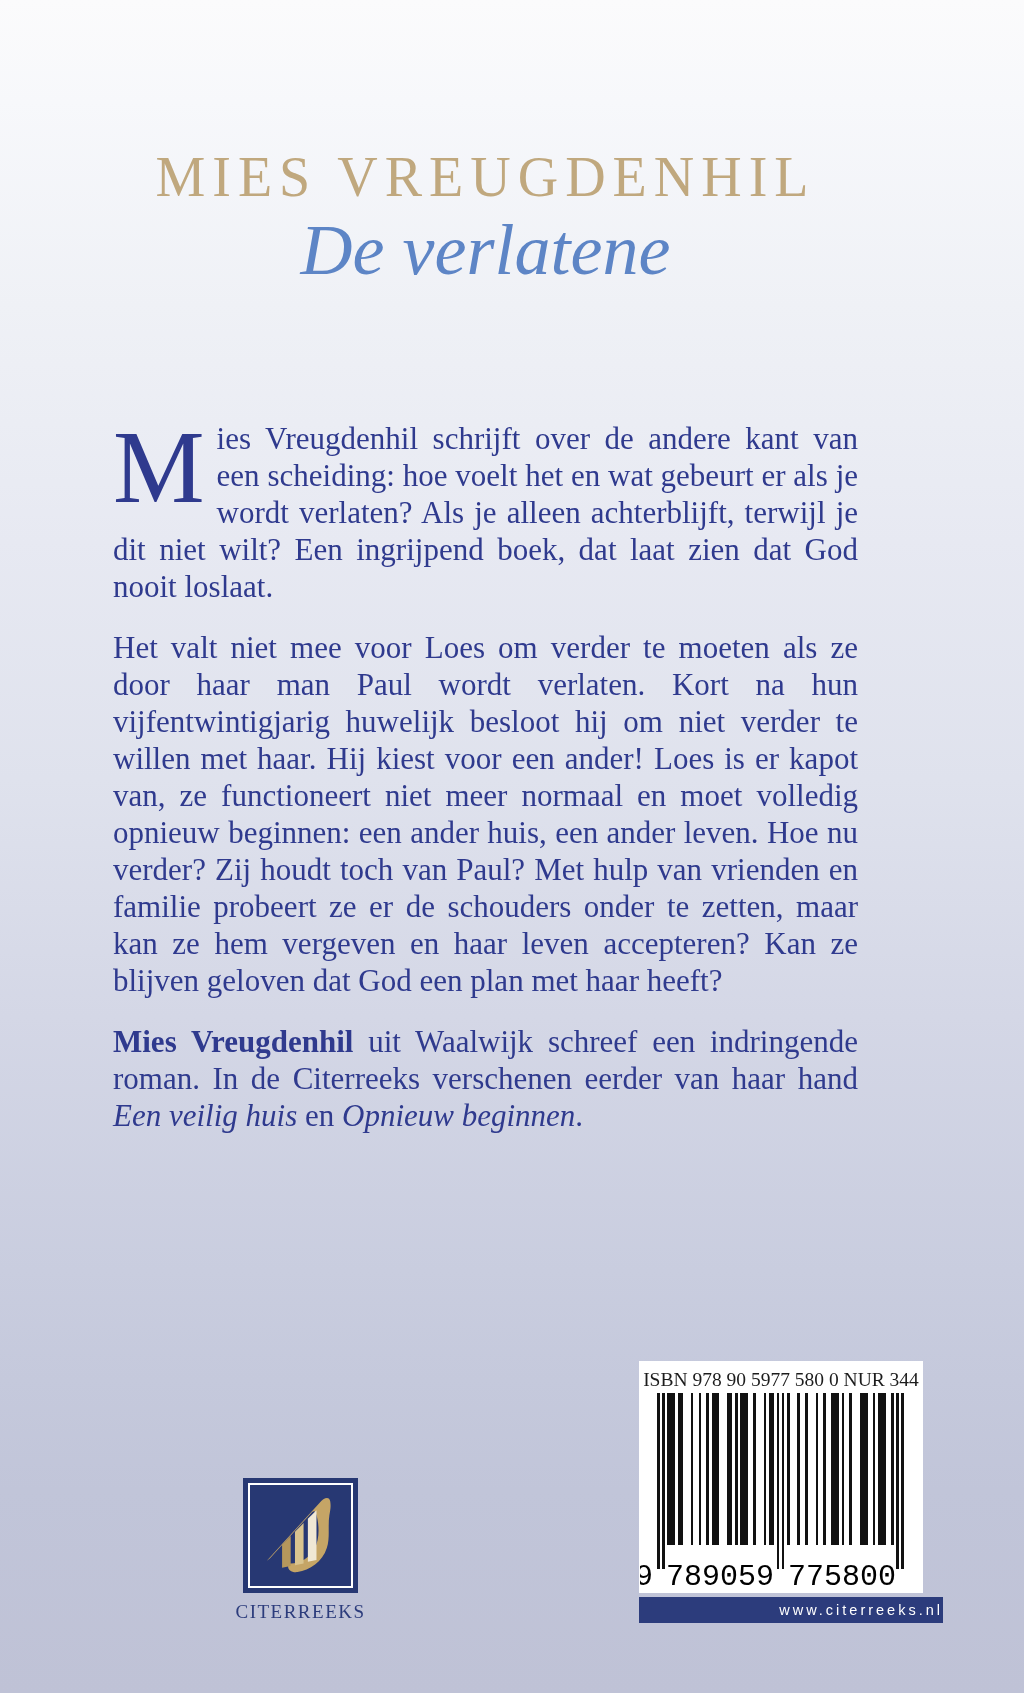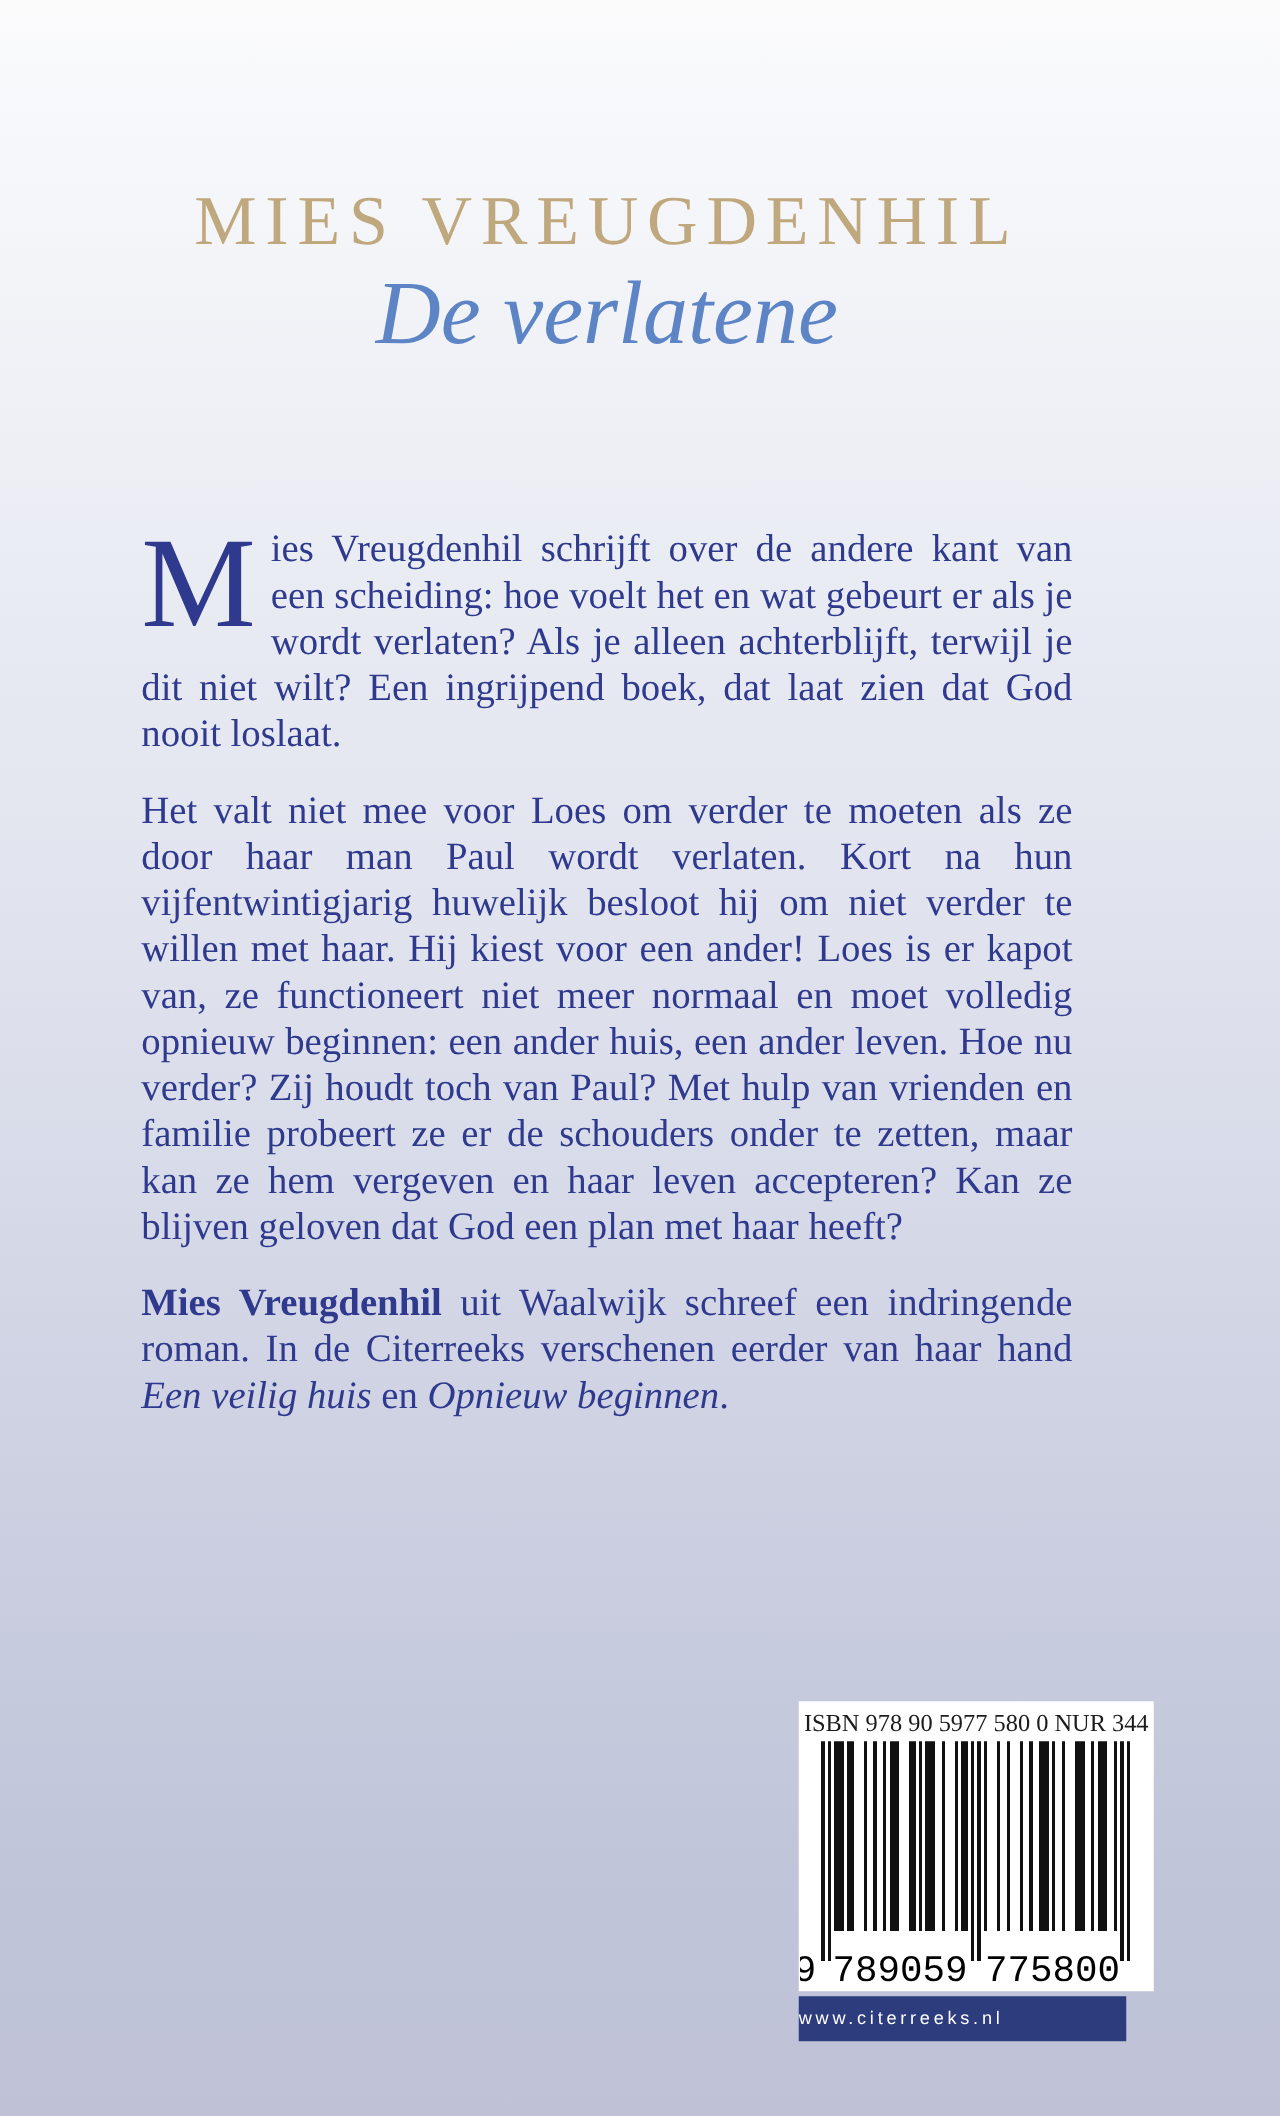--- a/index.html
+++ b/index.html
@@ -106,23 +106,23 @@
     white-space:nowrap;
   }
   .ean{width:282px;height:200px;display:block;}
   .ean rect{fill:var(--bar-black);}
   .ean-digit{
     font-family:"Liberation Mono", monospace;
     font-size:30px;
     fill:#000000;
   }
   .site-strip{
-    position:absolute;left:639px;top:1597px;width:262px;height:36px;
+    position:absolute;left:639px;top:1597px;width:262px;height:26px;
     background:var(--strip-navy);
-    display:flex;align-items:center;justify-content:flex-start;
+    display:flex;align-items:center;justify-content:flex-end;padding-left:42px;
   }
   .site-strip span{
     font-family:"Liberation Sans", sans-serif;
     font-size:14.5px;
     letter-spacing:3px;
     color:#ffffff;
     white-space:nowrap;
   }
 </style>
 </head>
@@ -134,20 +134,33 @@
     <div class="author">MIES VREUGDENHIL</div>
     <div class="title">De verlatene</div>
 
     <div class="blurb">
       <p class="para"><span class="dropcap">M</span><span>ies Vreugdenhil schrijft over de andere kant van een scheiding: hoe voelt het en wat gebeurt er als je wordt verlaten? Als je alleen achterblijft, terwijl je dit niet wilt? Een ingrijpend boek, dat laat zien dat God nooit loslaat.</span></p>
       <p class="para">Het valt niet mee voor Loes om verder te moeten als ze door haar man Paul wordt verlaten. Kort na hun vijfentwintigjarig huwelijk besloot hij om niet verder te willen met haar. Hij kiest voor een ander! Loes is er kapot van, ze functioneert niet meer normaal en moet volledig opnieuw beginnen: een ander huis, een ander leven. Hoe nu verder? Zij houdt toch van Paul? Met hulp van vrienden en familie probeert ze er de schouders onder te zetten, maar kan ze hem vergeven en haar leven accepteren? Kan ze blijven geloven dat God een plan met haar heeft?</p>
       <p class="para"><span class="seg-bold">Mies Vreugdenhil</span><span class="seg-normal"> uit Waalwijk schreef een indringende roman. In de Citerreeks verschenen eerder van haar hand </span><span class="seg-italic">Een veilig huis</span><span class="seg-normal"> en </span><span class="seg-italic">Opnieuw beginnen</span><span class="seg-normal">.</span></p>
     </div>
   </div>
 
+  <div class="logo-block">
+    <div class="logo-square">
+      <div class="logo-inner">
+        <svg viewBox="0 0 100 100" aria-hidden="true">
+          <path class="logo-swoosh" d="M10 79 L72 11 C76 6 83 3 84 10 C85 16 84 20 83 26 C81 38 84 52 80 64 C75 80 60 90 46 92 C37 93 33 87 36 82 C47 83 60 76 66 64 C72 53 71 36 68 26 C67 22 66 20 63 22 L14 76 Z"></path>
+          <path class="logo-bar1" d="M28 60 L38 50 L38 85 L28 87 Z"></path>
+          <path class="logo-bar2" d="M43 45 L53 35 L53 82 L43 84 Z"></path>
+          <path class="logo-bar3" d="M58 30 L68 20 L68 78 L58 80 Z"></path>
+        </svg>
+      </div>
+    </div>
+    <div class="logo-word">CITERREEKS</div>
+  </div>
 
   <div class="barcode-panel">
     <div class="isbn">ISBN 978 90 5977 580 0 NUR 344</div>
     <svg class="ean" viewBox="0 0 282 200" shape-rendering="crispEdges">
       <g id="ean-bars">
           <rect x="17.00" y="0" width="2.66" height="176"></rect>
           <rect x="22.20" y="0" width="2.66" height="176"></rect>
           <rect x="27.40" y="0" width="2.66" height="152"></rect>
           <rect x="30.00" y="0" width="2.66" height="152"></rect>
           <rect x="32.60" y="0" width="2.66" height="152"></rect>

